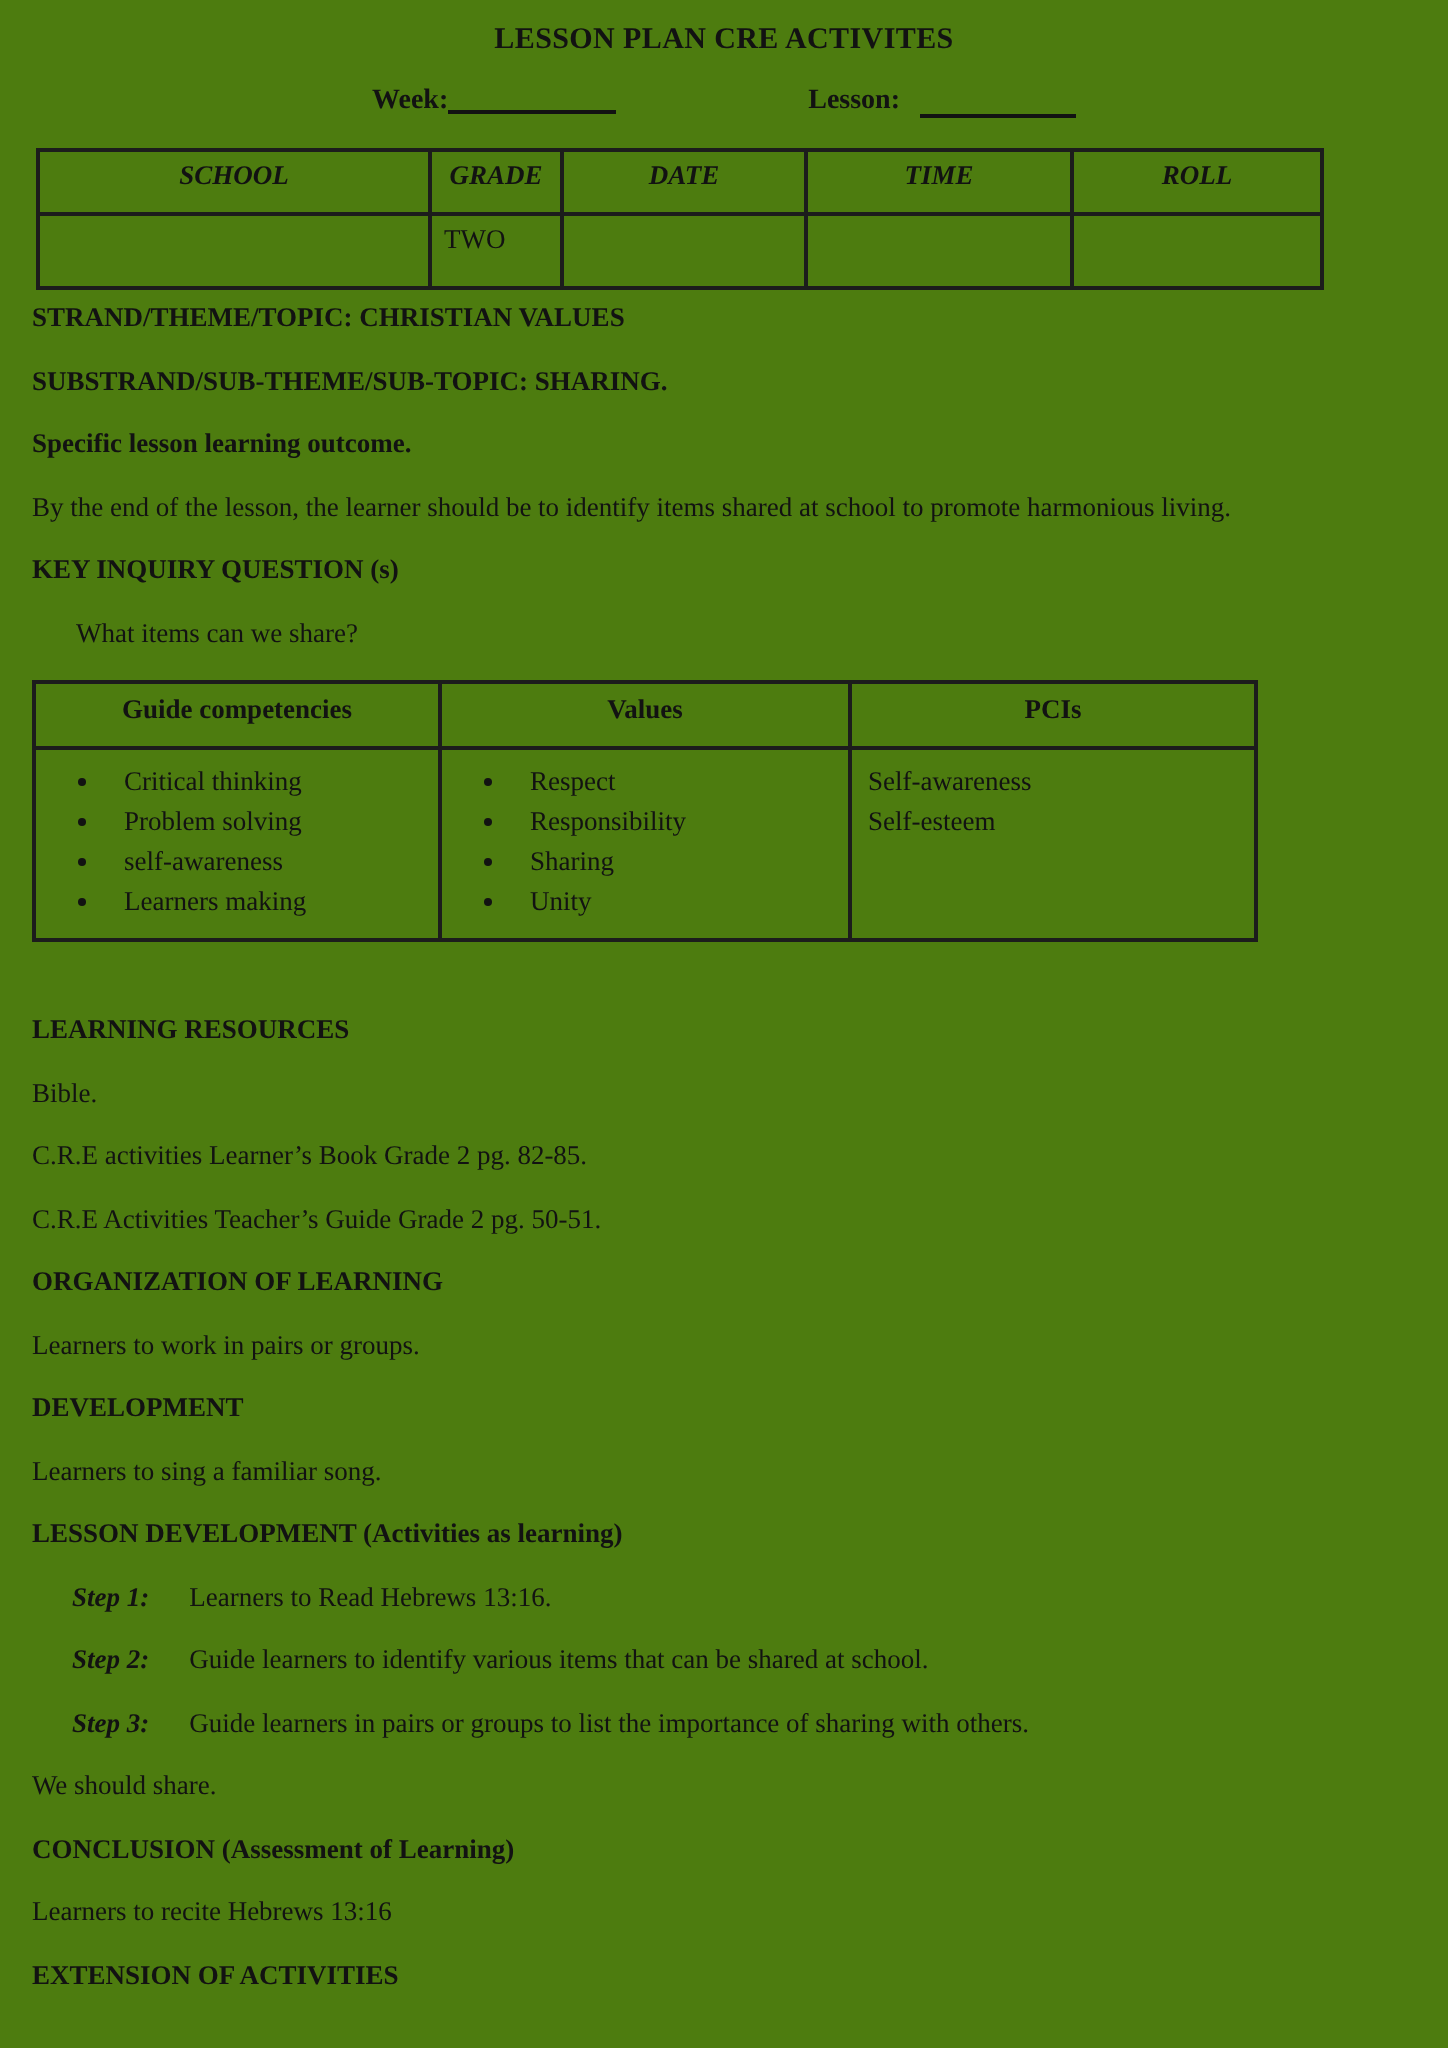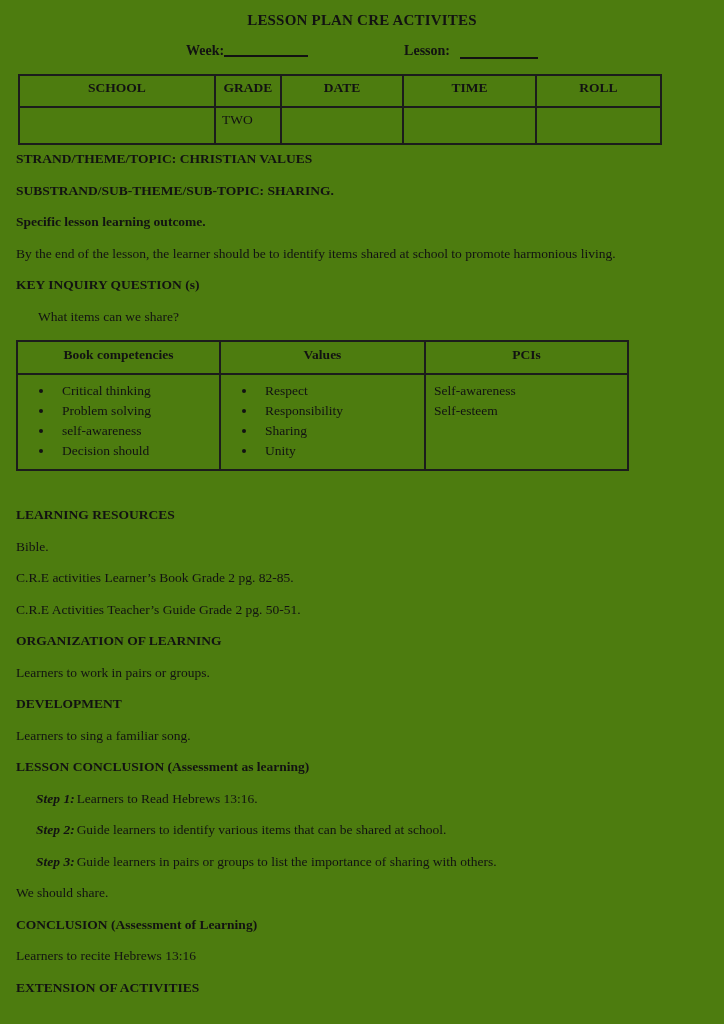--- a/index.html
+++ b/index.html
@@ -45,41 +45,42 @@
   .lesson-group .blank-line { margin-left: 10px; width: 78px; }
 
   
   table { border-collapse: collapse; table-layout: fixed; }
   .info-table { width: 642px; margin: 0 0 6px 2px; }
   .info-table th, .info-table td { border: 2px solid #1c1c1c; }
   .info-table th {
     font-size: 13.5px; font-weight: bold; text-align: center;
     vertical-align: top; padding: 4px 2px; height: 32px;
     border-bottom-width: 2.5px;
+    font-style: italic;
   }
   .info-table td { vertical-align: top; padding: 4px 6px; height: 37px; }
 
   .para { margin: 0 0 16px 0; line-height: 15.5px; }
   .bold { font-weight: bold; }
   .indent1 { padding-left: 22px; }
   .indent2 { padding-left: 20px; }
 
   .comp-table { width: 611px; margin: 4px 0 36px 0; }
   .comp-table th, .comp-table td { border: 2px solid #1c1c1c; }
   .comp-table th {
     font-weight: bold; text-align: center; vertical-align: top;
     padding: 5px 2px; height: 33px; border-bottom-width: 2.5px;
   }
   .comp-table td { vertical-align: top; padding: 6px 8px 8px 8px; height: 84px; }
   .comp-table ul { margin: 0; padding-left: 28px; }
   .comp-table li { line-height: 20px; padding-left: 8px; }
   .pci-line { line-height: 20px; }
 
   .step-label { font-weight: bold; font-style: italic; margin-top: 47px; }
-  .step-text { margin-left: 2px; }
+  .step-text { margin-left: 20px; }
 </style>
 </head>
 <body>
 
 <div id="page">
 
   <div class="doc-title">LESSON PLAN CRE ACTIVITES</div>
 
   <div class="week-row">
     <span class="field-label">Week:</span>
@@ -126,33 +127,33 @@
   <p class="para indent1">What items can we share?</p>
 
   <table class="comp-table">
     <colgroup>
       <col style="width:203px">
         <col style="width:205px">
         <col style="width:203px">
     </colgroup>
     <thead>
       <tr>
-        <th>Book competencies</th>
+        <th>Guide competencies</th>
         <th>Values</th>
         <th>PCIs</th>
       </tr>
     </thead>
     <tbody>
       <tr>
         <td>
           <ul>
             <li>Critical thinking</li>
             <li>Problem solving</li>
             <li>self-awareness</li>
-            <li>Decision should</li>
+            <li>Learners making</li>
           </ul>
         </td>
         <td>
           <ul>
             <li>Respect</li>
             <li>Responsibility</li>
             <li>Sharing</li>
             <li>Unity</li>
           </ul>
         </td>
@@ -168,21 +169,21 @@
   <p class="para">Bible.</p>
   <p class="para">C.R.E activities Learner’s Book Grade 2 pg. 82-85.</p>
   <p class="para">C.R.E Activities Teacher’s Guide Grade 2 pg. 50-51.</p>
 
   <p class="para bold">ORGANIZATION OF LEARNING</p>
   <p class="para">Learners to work in pairs or groups.</p>
 
   <p class="para bold">DEVELOPMENT</p>
   <p class="para">Learners to sing a familiar song.</p>
 
-  <p class="para bold">LESSON CONCLUSION (Assessment as learning)</p>
+  <p class="para bold">LESSON DEVELOPMENT (Activities as learning)</p>
 
   <p class="para indent2">
     <span class="step-label">Step 1:</span><span class="step-text">Learners to Read Hebrews 13:16.</span>
   </p>
   <p class="para indent2">
     <span class="step-label">Step 2:</span><span class="step-text">Guide learners to identify various items that can be shared at school.</span>
   </p>
   <p class="para indent2">
     <span class="step-label">Step 3:</span><span class="step-text">Guide learners in pairs or groups to list the importance of sharing with others.</span>
   </p>

